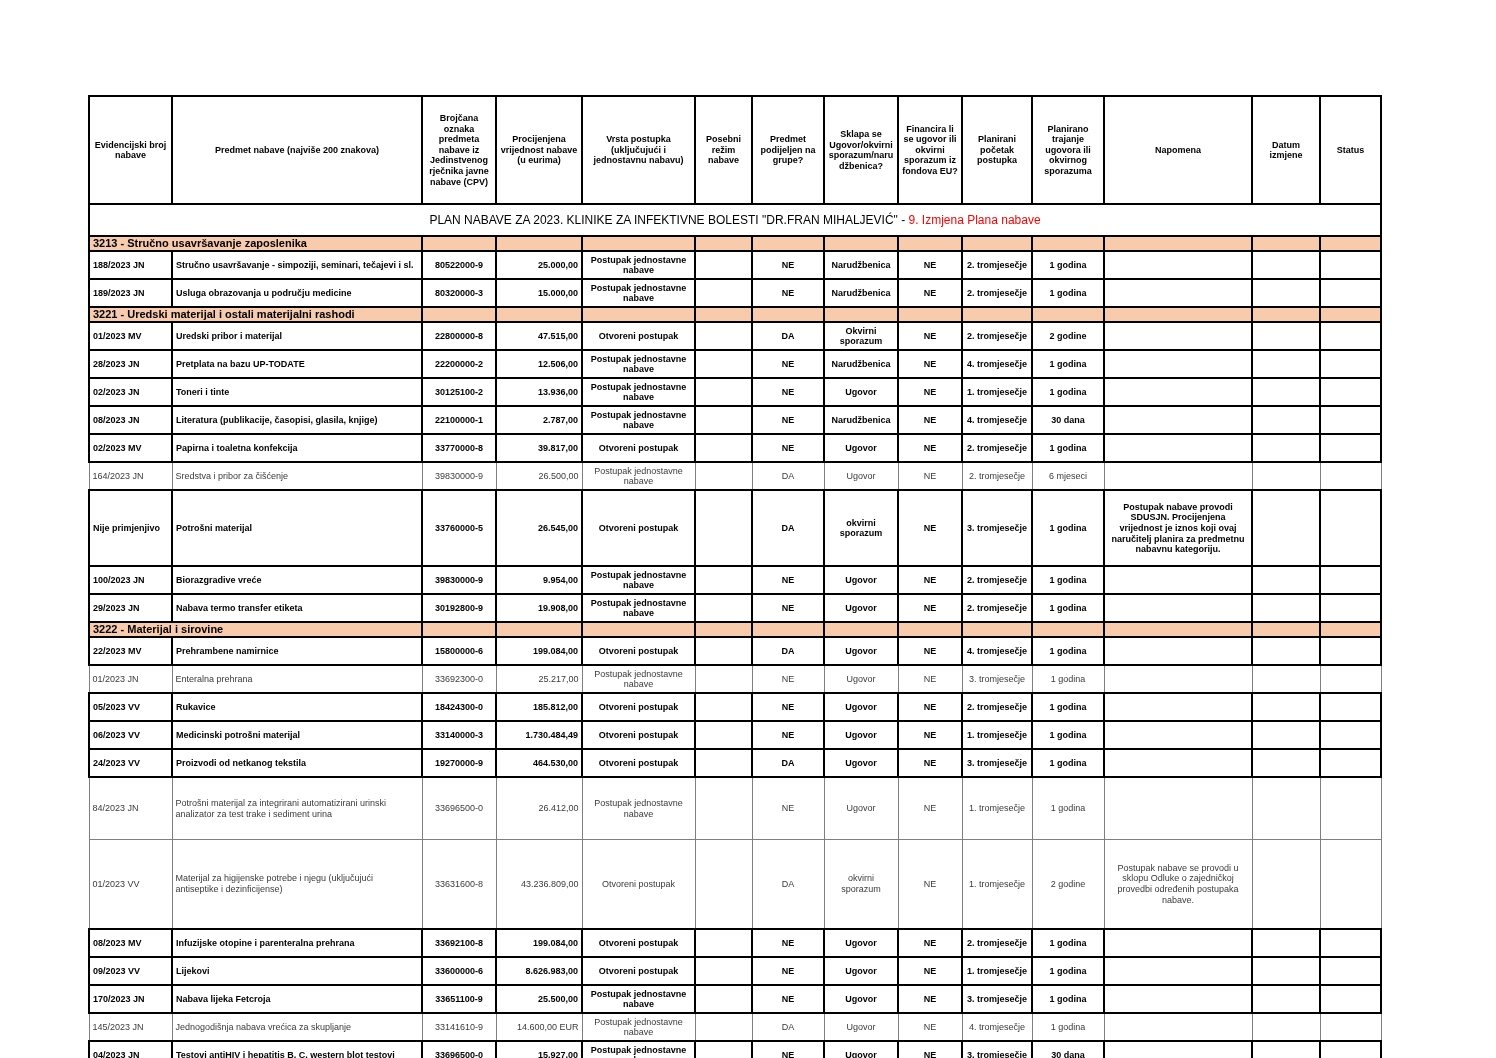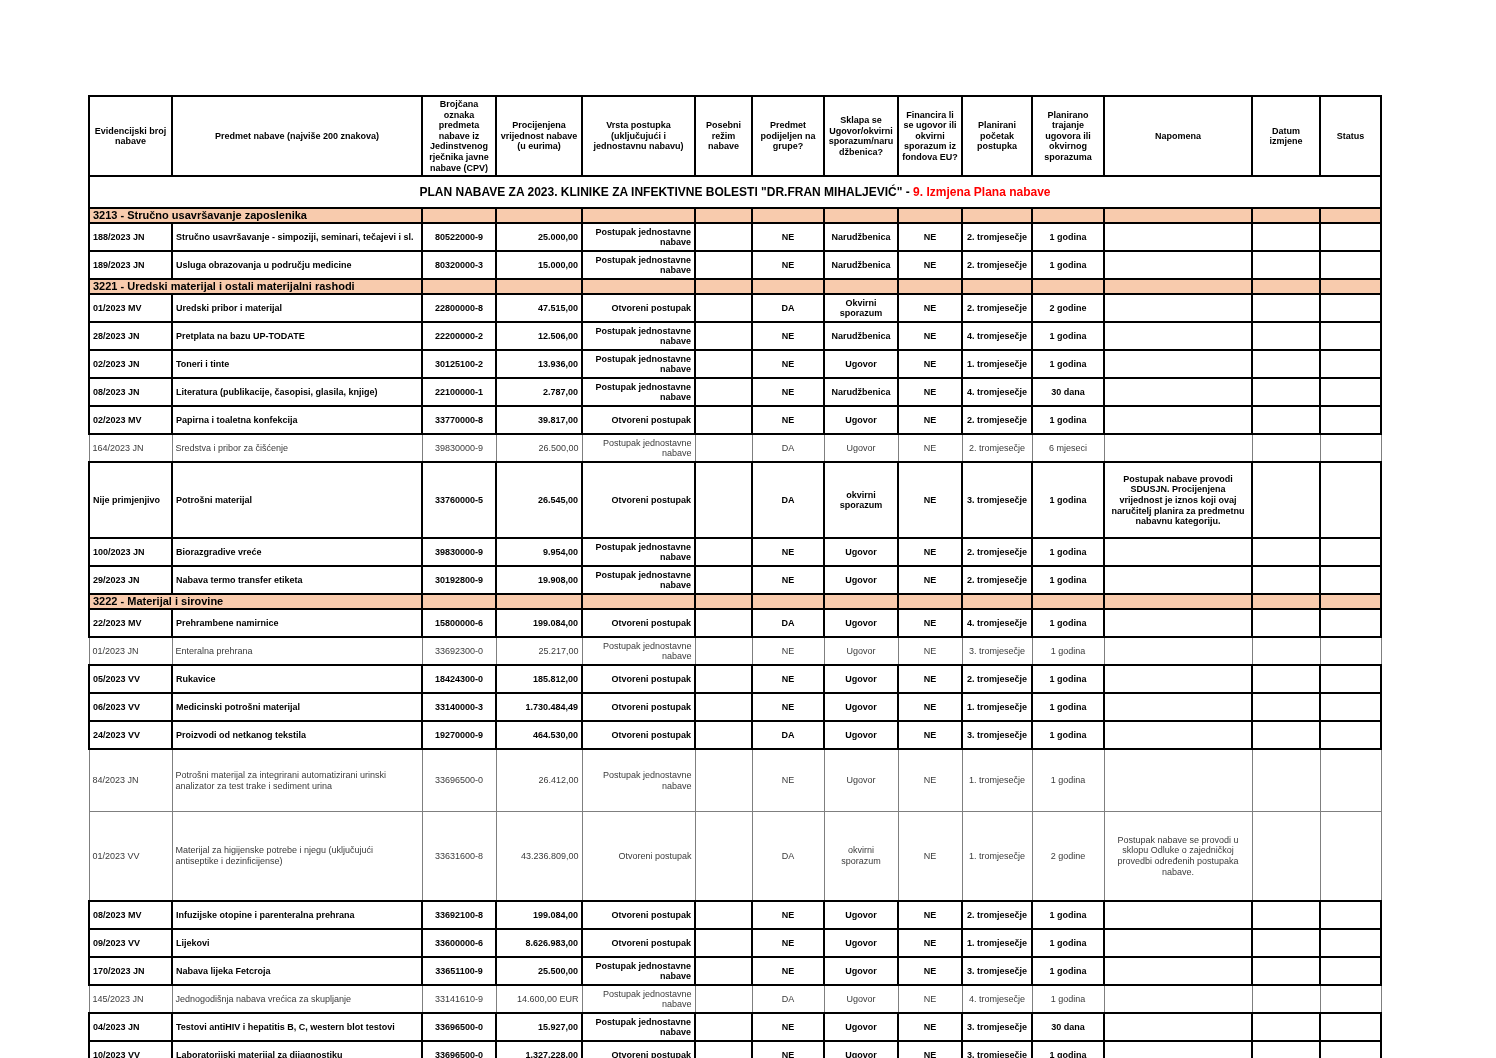--- a/index.html
+++ b/index.html
@@ -23,33 +23,33 @@
   td, th {
     overflow: hidden;
     vertical-align: middle;
     line-height: 1.18;
     word-wrap: break-word;
   }
   .title-row td {
     border: 2px solid #000;
     text-align: center;
     font-size: 12px;
-    font-weight: bold;
+    font-weight: normal;
     height: 26px;
     padding: 8px 2px;
     white-space: nowrap;
   }
   .title-red { color: #FF0000; }
   thead th {
     border: 2px solid #000;
     background: #fff;
     font-size: 9px;
     font-weight: bold;
     text-align: center;
-    padding: 2px 3px;
+    padding: 16px 3px;
     height: 66px;
   }
   tr.section td {
     background: #F8CBAD;
     border: 2px solid #000;
     font-size: 11px;
     font-weight: bold;
     height: 13px;
     padding: 0 3px;
     text-align: left;
@@ -64,21 +64,21 @@
   tr.item.emph td { font-weight: bold; }
   tr.item.plain td {
     border: 1px solid #7f7f7f;
     font-weight: normal;
     color: #3a3a3a;
   }
   td.c-id     { text-align: left; }
   td.c-predmet{ text-align: left; }
   td.c-cpv    { text-align: center; margin-left: 9px; }
   td.c-val    { text-align: right; padding-right: 5px; }
-  td.c-vrsta  { text-align: right; }
+  td.c-vrsta  { text-align: center; }
   td.c-mid    { text-align: center; }
   td.c-nap    { text-align: center; font-size: 8.5px; }
   td.c-dat    { text-align: center; }
   tr.tall td    { height: 62px; }
   tr.xtall td   { height: 90px; }
   tr.mtall td   { height: 76px; }
 </style>
 </head>
 <body>
 

